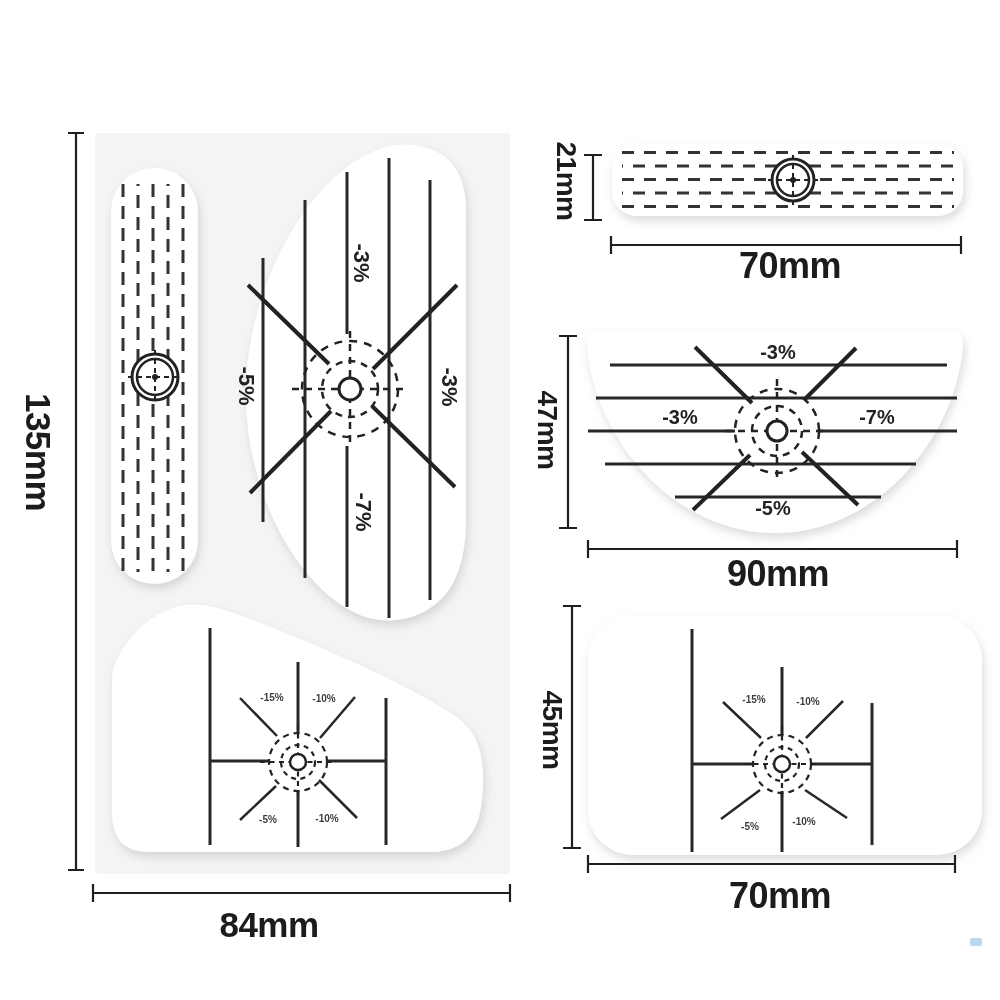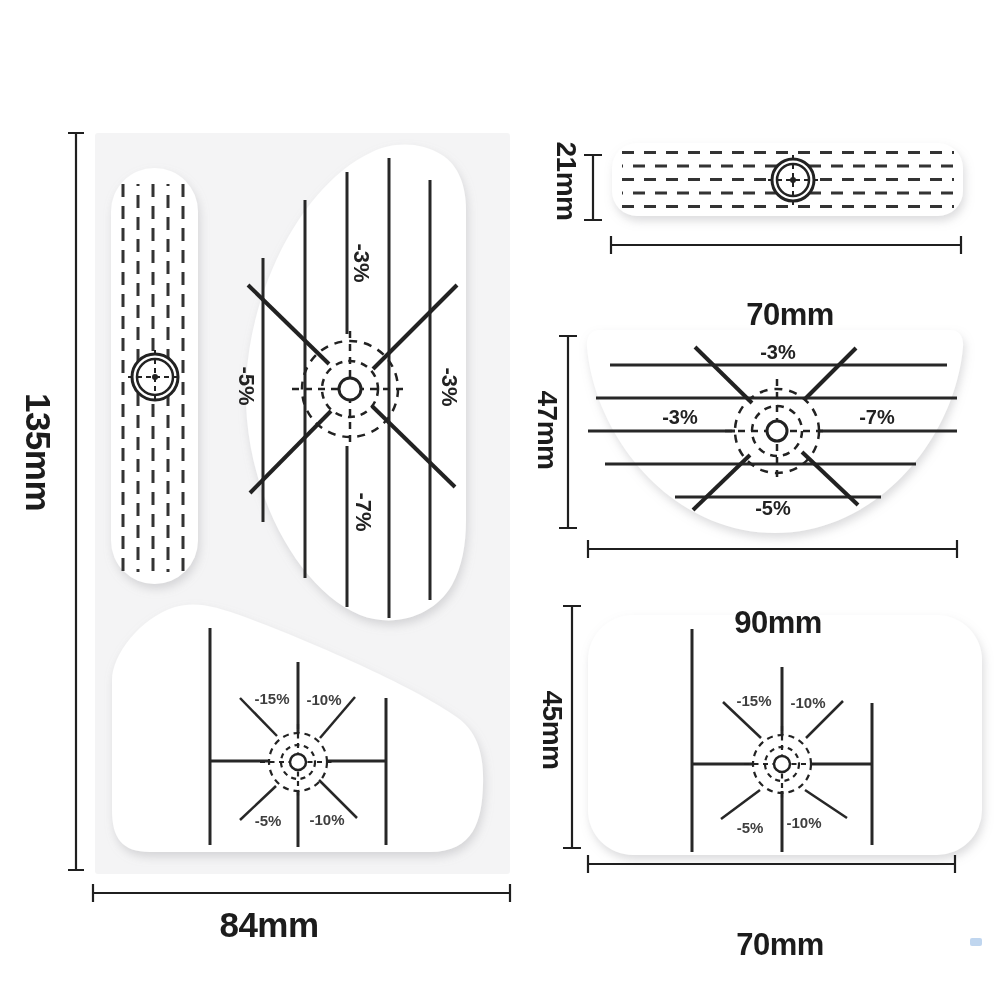--- a/index.html
+++ b/index.html
@@ -5,25 +5,25 @@
   html,body{margin:0;padding:0;background:#ffffff;}
   #stage{
     position:relative;width:1000px;height:1000px;background:#ffffff;overflow:hidden;
     font-family:"Liberation Sans", sans-serif;
   }
   #gfx{position:absolute;left:0;top:0;z-index:1;}
   .lbl{position:absolute;z-index:2;white-space:nowrap;transform:translate(-50%,-50%);
        color:#1c1c1c;line-height:1;}
   .lbl.rot{transform:translate(-50%,-50%) rotate(90deg);}
   .dim-lg{font-size:35px;font-weight:600;letter-spacing:-0.5px;}
-  .dim-md{font-size:31px;font-weight:600;letter-spacing:-0.5px;margin-top:48px;}
+  .dim-md{font-size:36px;font-weight:600;letter-spacing:-0.5px;}
   .dim-rot{font-size:28px;font-weight:600;letter-spacing:-0.5px;}
   .pct-lg{font-size:22px;font-weight:600;color:#222;}
   .pct-md{font-size:20px;font-weight:600;color:#222;}
-  .pct-sm{font-size:15px;font-weight:600;color:#3f3f3f;}
+  .pct-sm{font-size:10px;font-weight:600;color:#3f3f3f;}
   .artifact{position:absolute;z-index:0;width:12px;height:8px;border-radius:2px;
             background:#8db4e2;opacity:.55;}
 </style>
 </head>
 <body>
 
 <div id="stage">
 
   <svg id="gfx" width="1000" height="1000" viewBox="0 0 1000 1000">
     <defs>

